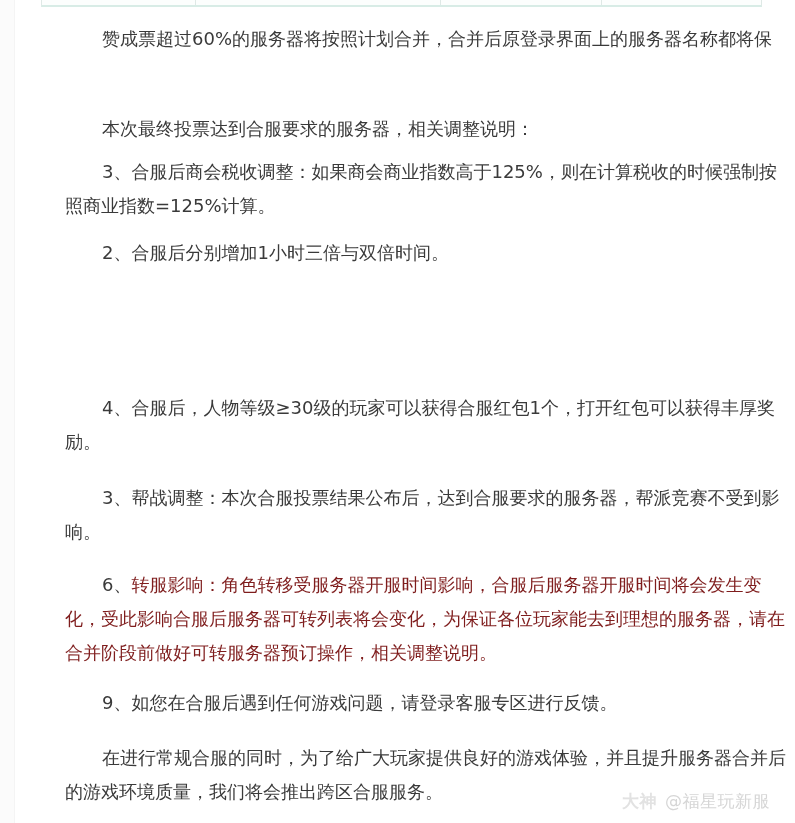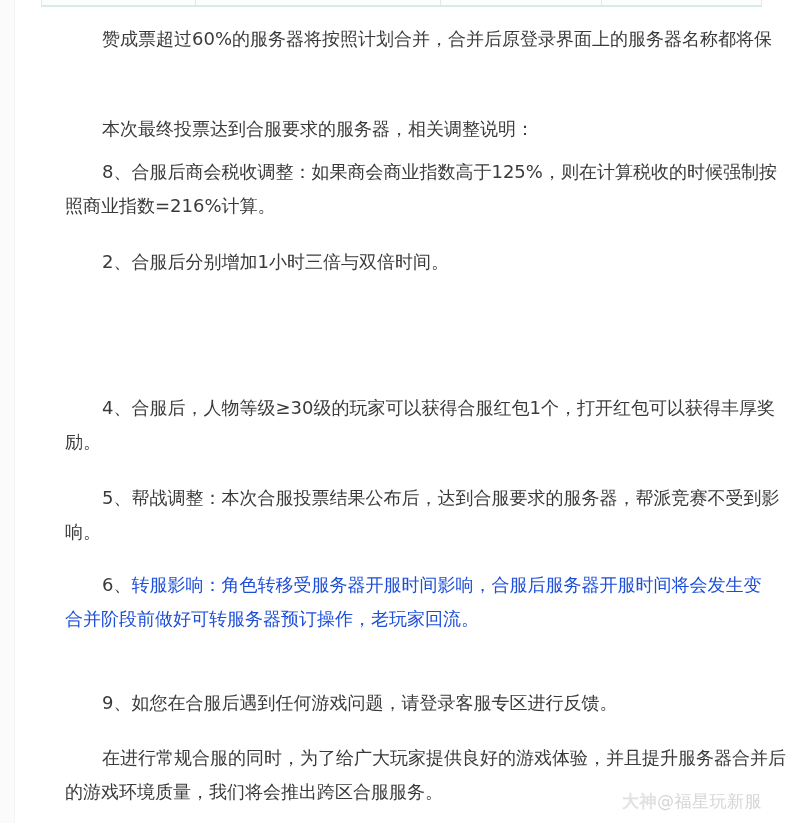--- a/index.html
+++ b/index.html
@@ -8,62 +8,63 @@
       font-family:"DejaVu Sans","Liberation Sans",sans-serif; color:#3a3a3a;
       position:relative;
     }
     .left-shade { position:absolute; left:0; top:0; width:14px; height:823px; background:#fbfbfb; border-right:1px solid #f4f4f4; }
     .table-edge { position:absolute; left:41px; top:0; width:719px; height:5px; border-left:1px solid #dfe9e6; border-right:1px solid #dfe9e6; border-bottom:2px solid #d8ece6; background:#fcfefd; }
     .table-edge .col { position:absolute; top:0; height:5px; border-left:1px solid #dfe9e6; }
     .content { position:absolute; left:41px; top:0; width:722px; }
     .para { position:absolute; left:0; width:722px; font-size:18px; line-height:34px; white-space:nowrap;margin-left:24px; }
     .line { display:block; height:34px; }
     .line.first { padding-left:37px; }
-    .red { color:#1d4ed8; }
+    .red { color:#7f1d1d; }
     .watermark { position:absolute; left:622px; top:790px; font-size:17px; color:#d6d6d6; letter-spacing:0.5px; white-space:nowrap; }
-    .watermark .brand { font-weight:bold; color:#e2e2e2; }
+    .watermark .brand { font-weight:bold; color:#e2e2e2; margin-right:8px; }
   </style>
 </head>
 <body>
 
 <div class="left-shade"></div>
 
 <div class="table-edge">
   <div class="col" style="left:153px"></div>
   <div class="col" style="left:398px"></div>
   <div class="col" style="left:559px"></div>
 </div>
 
 <div class="content">
   <div class="para" style="top:22px">
     <span class="line first">赞成票超过60%的服务器将按照计划合并，合并后原登录界面上的服务器名称都将保</span>
   </div>
   <div class="para" style="top:112px">
     <span class="line first">本次最终投票达到合服要求的服务器，相关调整说明：</span>
   </div>
   <div class="para" style="top:155px">
-    <span class="line first">8、合服后商会税收调整：如果商会商业指数高于125%，则在计算税收的时候强制按</span>
-    <span class="line">照商业指数=216%计算。</span>
+    <span class="line first">3、合服后商会税收调整：如果商会商业指数高于125%，则在计算税收的时候强制按</span>
+    <span class="line">照商业指数=125%计算。</span>
   </div>
-  <div class="para" style="top:245px">
+  <div class="para" style="top:236px">
     <span class="line first">2、合服后分别增加1小时三倍与双倍时间。</span>
   </div>
   <div class="para" style="top:301px">
   </div>
   <div class="para" style="top:391px">
     <span class="line first">4、合服后，人物等级≥30级的玩家可以获得合服红包1个，打开红包可以获得丰厚奖</span>
     <span class="line">励。</span>
   </div>
   <div class="para" style="top:481px">
-    <span class="line first">5、帮战调整：本次合服投票结果公布后，达到合服要求的服务器，帮派竞赛不受到影</span>
+    <span class="line first">3、帮战调整：本次合服投票结果公布后，达到合服要求的服务器，帮派竞赛不受到影</span>
     <span class="line">响。</span>
   </div>
   <div class="para" style="top:568px">
     <span class="line first"><span>6、</span><span class="red">转服影响：角色转移受服务器开服时间影响，合服后服务器开服时间将会发生变</span></span>
-    <span class="line red">合并阶段前做好可转服务器预订操作，老玩家回流。</span>
+    <span class="line red">化，受此影响合服后服务器可转列表将会变化，为保证各位玩家能去到理想的服务器，请在</span>
+    <span class="line red">合并阶段前做好可转服务器预订操作，相关调整说明。</span>
   </div>
   <div class="para" style="top:686px">
     <span class="line first">9、如您在合服后遇到任何游戏问题，请登录客服专区进行反馈。</span>
   </div>
   <div class="para" style="top:741px">
     <span class="line first">在进行常规合服的同时，为了给广大玩家提供良好的游戏体验，并且提升服务器合并后</span>
     <span class="line">的游戏环境质量，我们将会推出跨区合服服务。</span>
   </div>
 </div>
 

